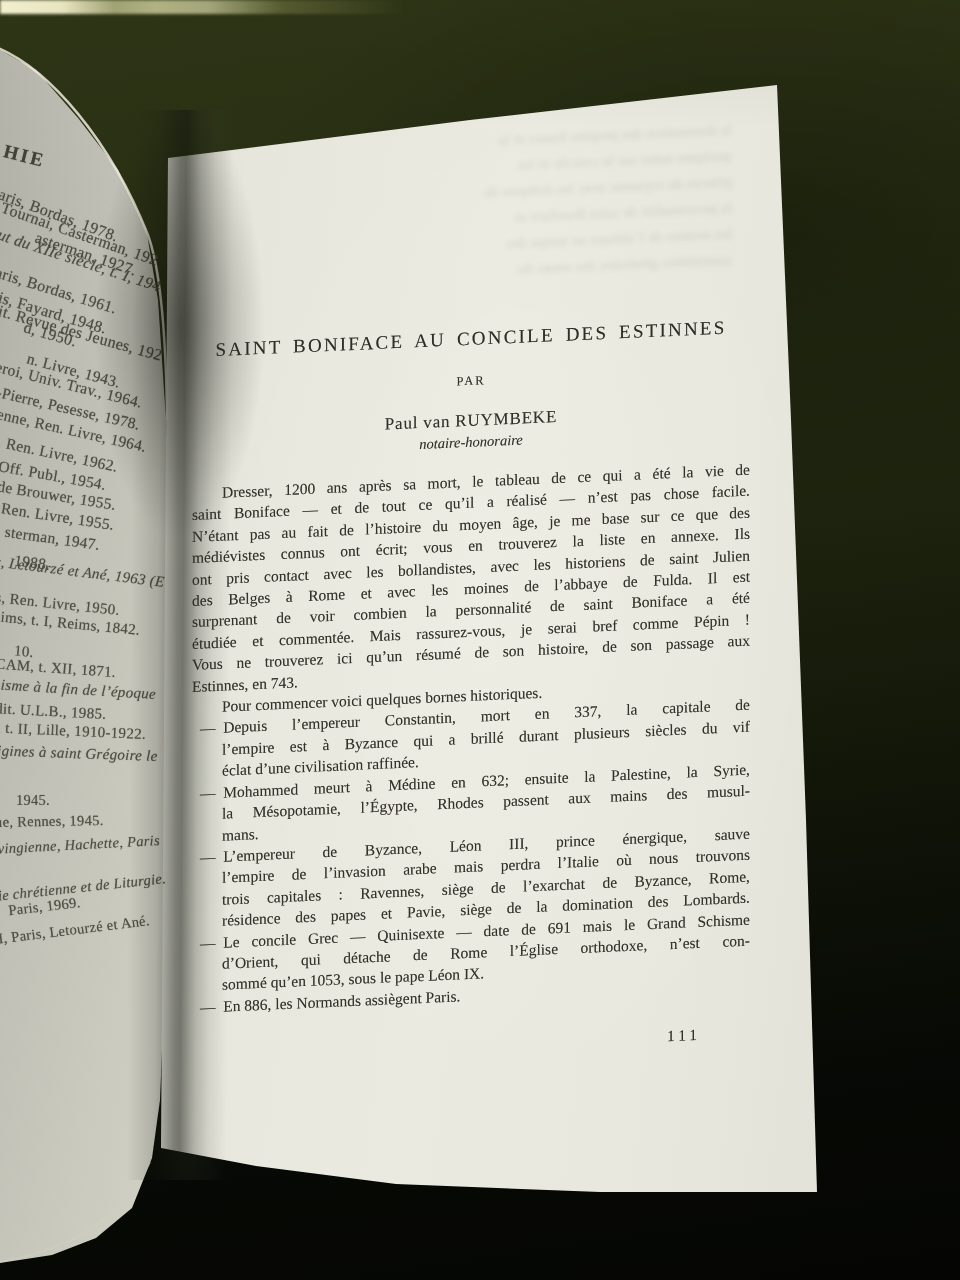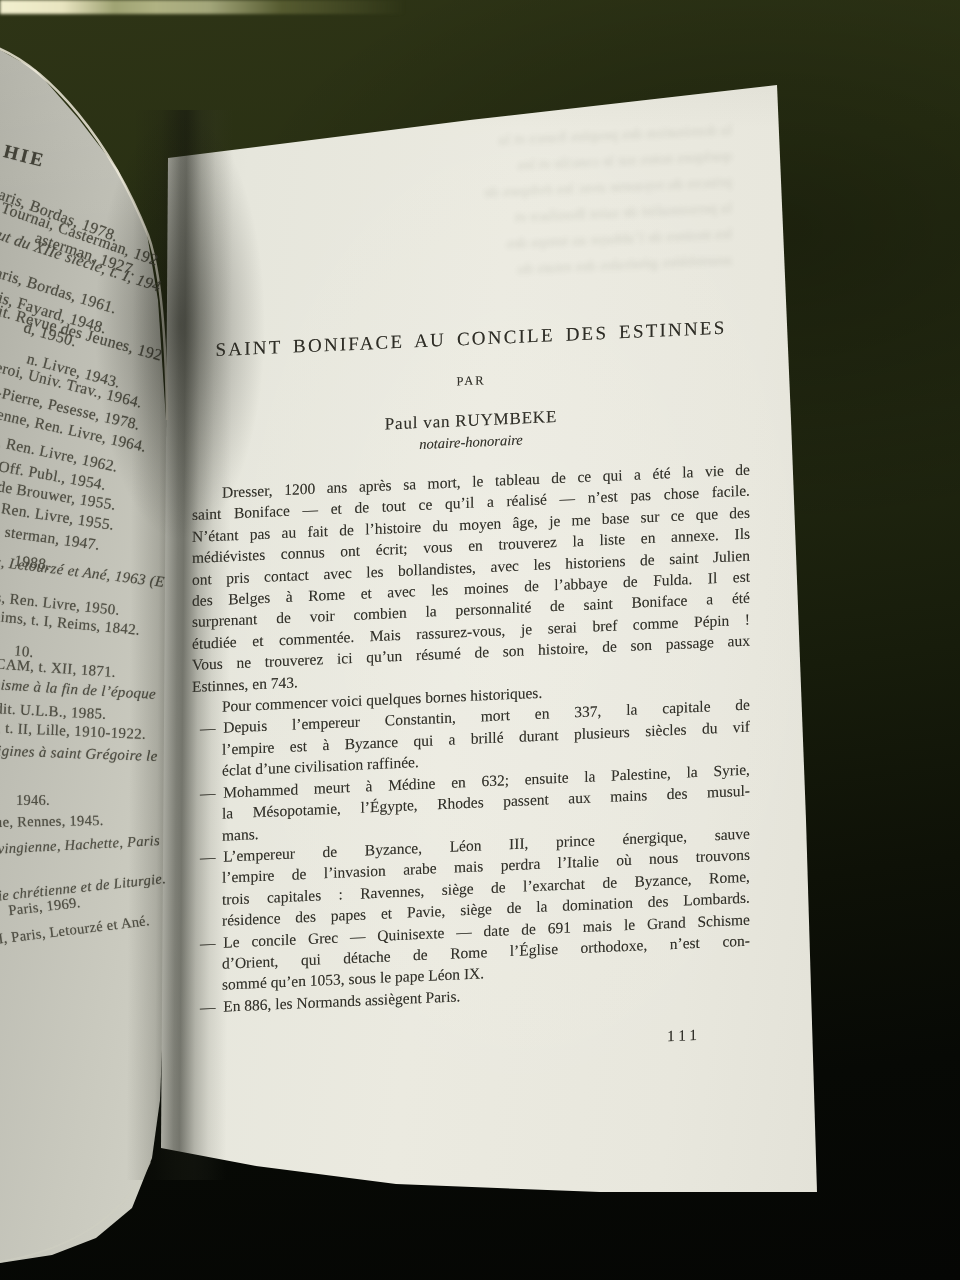--- a/index.html
+++ b/index.html
@@ -151,21 +151,21 @@
     <div>1988.</div>
     <div class="it">», Paris, Letourzé et Ané, 1963 (E</div>
     <div>lles, Ren. Livre, 1950.</div>
     <div>de Reims, t. I, Reims, 1842.</div>
     <div>10.</div>
     <div>ACAM, t. XII, 1871.</div>
     <div class="it">anisme à la fin de l’époque</div>
     <div>dit. U.L.B., 1985.</div>
     <div>rance, t. II, Lille, 1910-1922.</div>
     <div class="it">es origines à saint Grégoire le</div>
-    <div>1946.</div>
+    <div>1945.</div>
     <div>ue, Rennes, 1945.</div>
     <div class="it">mérovingienne, Hachette, Paris</div>
     <div class="it">chéologie chrétienne et de Liturgie.</div>
     <div>Paris, 1969.</div>
     <div>t. II, Paris, Letourzé et Ané.</div>
   </div>
 
   <div id="gutter"></div>
   <div id="gutter-top"></div>
 

